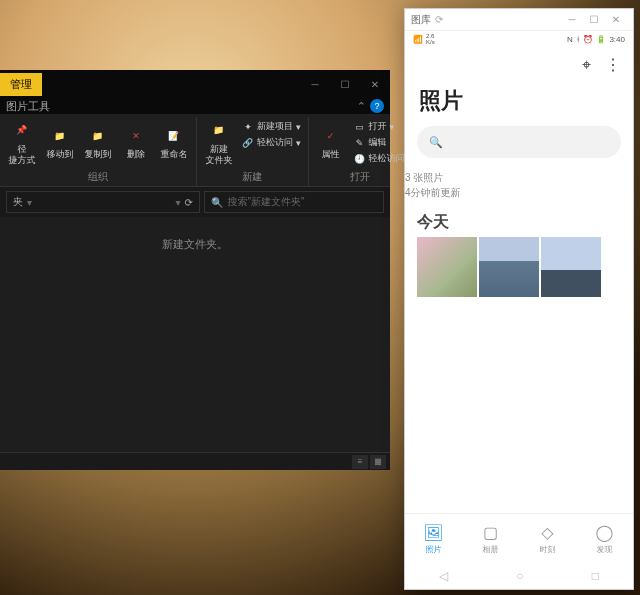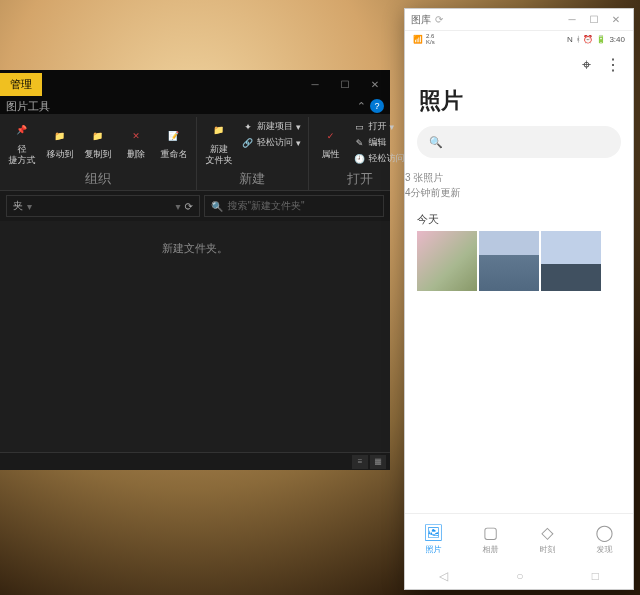--- a/index.html
+++ b/index.html
@@ -17,21 +17,21 @@
 .ex-toolbar .spacer{flex:1}
 .ex-helpicon{width:14px;height:14px;border-radius:50%;background:#0078d4;color:#fff;display:flex;align-items:center;justify-content:center;font-size:9px;margin-left:4px}
 .ex-ribbon { background:#202020; display:flex; padding:3px 0 0 0; min-height:70px; border-bottom:1px solid #333; }
 .ribgroup { display:flex; flex-direction:column; align-items:center; padding:0 4px; border-right:1px solid #333; }
 .ribgroup-items { display:flex; gap:2px; flex:1; }
 .rib-bigbtn { display:flex; flex-direction:column; align-items:center; justify-content:center; width:36px; padding:2px; font-size:9px; color:#ccc; text-align:center; line-height:1.2; }
 .rib-icon { width:22px; height:22px; display:flex; align-items:center; justify-content:center; margin-bottom:2px; }
 .rib-smallcol { display:flex; flex-direction:column; gap:1px; padding:2px 0; }
 .rib-small { display:flex; align-items:center; gap:3px; font-size:9px; color:#ccc; padding:1px 3px; white-space:nowrap; }
 .rib-small .ico { width:12px; height:12px; display:inline-flex; align-items:center; justify-content:center; }
-.ribgroup-label { font-size:13px; color:#888; padding:2px 0; }
+.ribgroup-label { font-size:10px; color:#888; padding:2px 0; }
 .ex-pathbar { display:flex; gap:4px; padding:4px 6px; background:#191919; align-items:center; }
 .pathbox { flex:1; background:#191919; border:1px solid #333; height:22px; display:flex; align-items:center; padding:0 6px; color:#aaa; font-size:10px; }
 .pathbox .chev{margin:0 4px;color:#666}
 .searchbox { width:180px; background:#191919; border:1px solid #333; height:22px; display:flex; align-items:center; padding:0 6px; color:#666; font-size:10px; gap:4px; }
 .ex-content { flex:1; background:#1e1e1e; display:flex; align-items:flex-start; justify-content:center; padding-top:20px; color:#888; font-size:11px; }
 .ex-status { height:18px; background:#1a1a1a; border-top:1px solid #333; display:flex; justify-content:flex-end; align-items:center; padding:0 4px; gap:2px; }
 .viewbtn{width:16px;height:14px;background:#2a2a2a;display:flex;align-items:center;justify-content:center;font-size:8px;color:#888}
 
 
 .phone-win { position:absolute; right:6px; top:8px; width:230px; height:582px; background:#fff; border:1px solid #ccc; display:flex; flex-direction:column; box-shadow:0 4px 20px rgba(0,0,0,.3); }
@@ -39,21 +39,21 @@
 .phone-titlebar .spacer{flex:1}
 .phone-winbtn{width:22px;text-align:center;color:#999;font-size:10px}
 .phone-screen { flex:1; display:flex; flex-direction:column; background:#fff; position:relative; }
 .ph-status { height:16px; display:flex; align-items:center; justify-content:space-between; padding:0 8px; font-size:8px; color:#555; }
 .ph-status .right{display:flex;gap:3px;align-items:center}
 .ph-header { display:flex; justify-content:flex-end; gap:14px; padding:8px 12px; align-items:center; }
 .ph-title { font-size:22px; font-weight:600; color:#222; padding:4px 14px 10px; }
 .ph-search { margin:0 12px; background:#f2f2f2; border-radius:16px; height:32px; display:flex; align-items:center; padding:0 12px; gap:6px; color:#888; font-size:11px; }
 .ph-meta { text-align:left; color:#888; font-size:10px; padding:12px 0 8px; line-height:1.5; }
 .ph-section { padding:0 12px; }
-.ph-section-label { font-size:11px; color:#444; padding:4px 0; }
+.ph-section-label { font-size:16px; color:#444; padding:4px 0;font-weight:bold; }
 .ph-thumbs { display:flex; gap:2px; }
 .thumb { width:60px; height:60px; background:#7a9ac0; }
 .thumb.t1{background:linear-gradient(135deg,#e8b8c8,#a8b890 60%,#889868)}
 .thumb.t2{background:linear-gradient(#b8c8e0 40%,#607890 40%,#506880)}
 .thumb.t3{background:linear-gradient(#c0d0e8 55%,#405060 55%)}
 .ph-bottomnav { margin-top:auto; height:50px; display:flex; border-top:1px solid #eee; }
 .navitem { flex:1; display:flex; flex-direction:column; align-items:center; justify-content:center; gap:2px; font-size:8px; color:#999; }
 .navitem.active{color:#2196f3}
 .navitem .nico{font-size:16px}
 .ph-sysbar { height:26px; display:flex; justify-content:space-around; align-items:center; color:#bbb; font-size:12px; }

